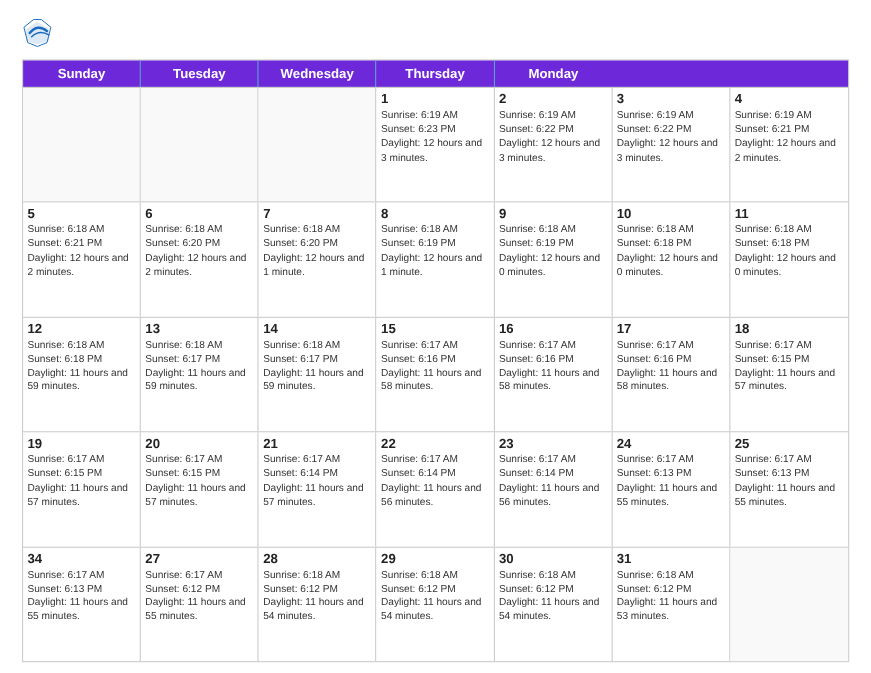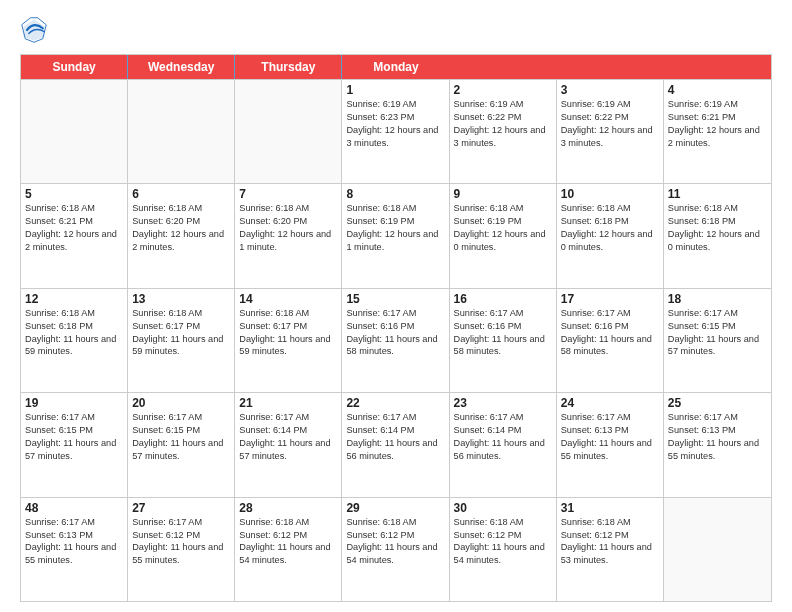--- a/index.html
+++ b/index.html
@@ -47,21 +47,21 @@
     }
     .calendar {
       flex: 1;
       display: flex;
       flex-direction: column;
       border: 1px solid #ccc;
     }
     .cal-header {
       display: grid;
       grid-template-columns: repeat(7, 1fr);
-      background: #ef4444;
+      background: #6d28d9;
     }
     .cal-header-cell {
       color: #fff;
       font-size: 12px;
       font-weight: bold;
       text-align: center;
       padding: 5px 2px;
       border-right: 1px solid #5a9fd4;
     }
     .cal-header-cell:last-child { border-right: none; }
@@ -118,20 +118,21 @@
     </div>
     <div class="title-block">
       <div class="month-title"></div>
       <div class="subtitle"></div>
     </div>
   </div>
 
   <div class="calendar">
     <div class="cal-header">
     <div class="cal-header-cell">Sunday</div>
+        <div class="cal-header-cell">Tuesday</div>
         <div class="cal-header-cell">Wednesday</div>
         <div class="cal-header-cell">Thursday</div>
         <div class="cal-header-cell">Monday</div>
       </div>
     <div class="cal-body">
     <div class="cal-row">
           <div class="cal-cell empty"></div>
           <div class="cal-cell empty"></div>
           <div class="cal-cell empty"></div>
           <div class="cal-cell">
@@ -236,21 +237,21 @@
             <span class="day-num">24</span>
             <div class="cell-info"><span>Sunrise: 6:17 AM</span><br><span>Sunset: 6:13 PM</span><br><span>Daylight: 11 hours and 55 minutes.</span></div>
           </div>
           <div class="cal-cell">
             <span class="day-num">25</span>
             <div class="cell-info"><span>Sunrise: 6:17 AM</span><br><span>Sunset: 6:13 PM</span><br><span>Daylight: 11 hours and 55 minutes.</span></div>
           </div>
         </div>
         <div class="cal-row">
           <div class="cal-cell">
-            <span class="day-num">48</span>
+            <span class="day-num">34</span>
             <div class="cell-info"><span>Sunrise: 6:17 AM</span><br><span>Sunset: 6:13 PM</span><br><span>Daylight: 11 hours and 55 minutes.</span></div>
           </div>
           <div class="cal-cell">
             <span class="day-num">27</span>
             <div class="cell-info"><span>Sunrise: 6:17 AM</span><br><span>Sunset: 6:12 PM</span><br><span>Daylight: 11 hours and 55 minutes.</span></div>
           </div>
           <div class="cal-cell">
             <span class="day-num">28</span>
             <div class="cell-info"><span>Sunrise: 6:18 AM</span><br><span>Sunset: 6:12 PM</span><br><span>Daylight: 11 hours and 54 minutes.</span></div>
           </div>

